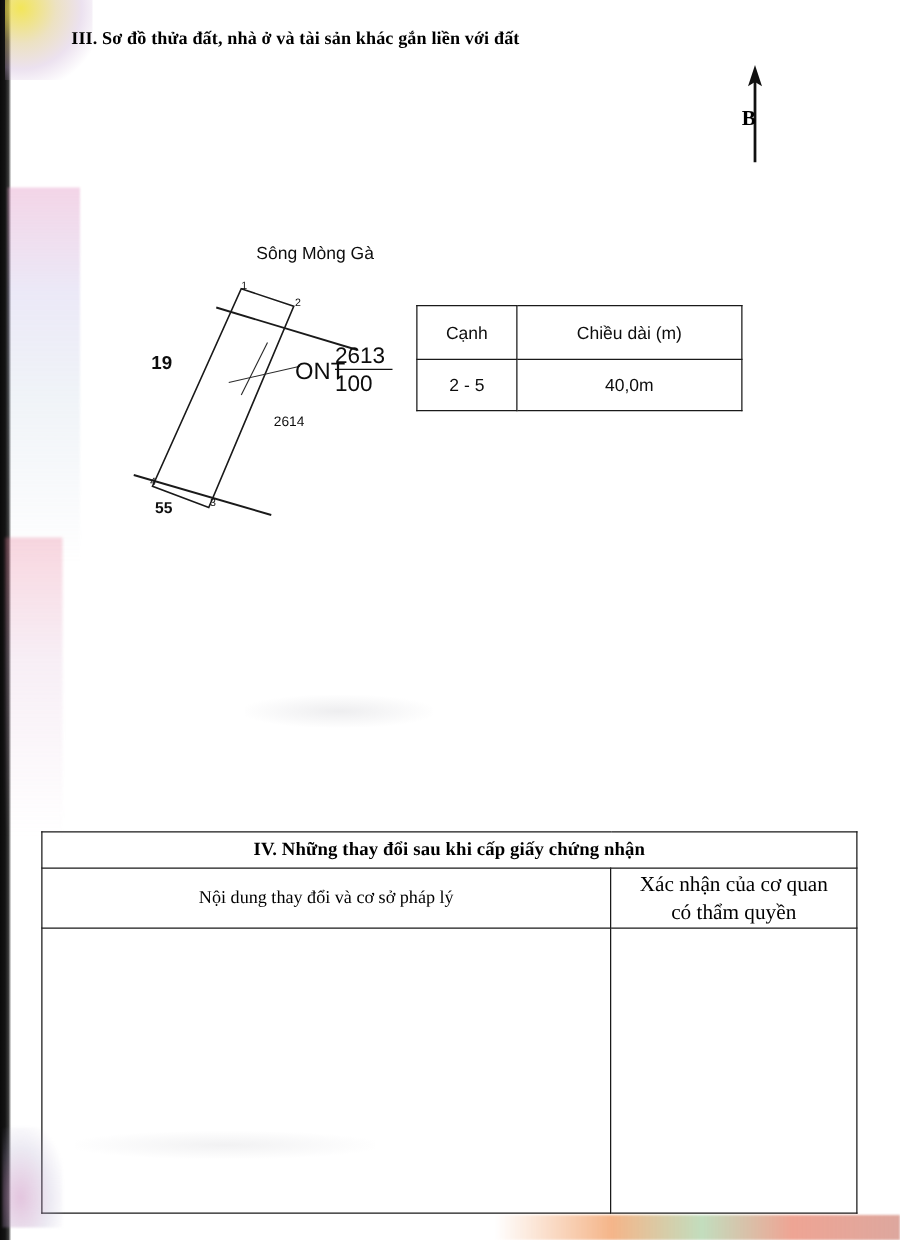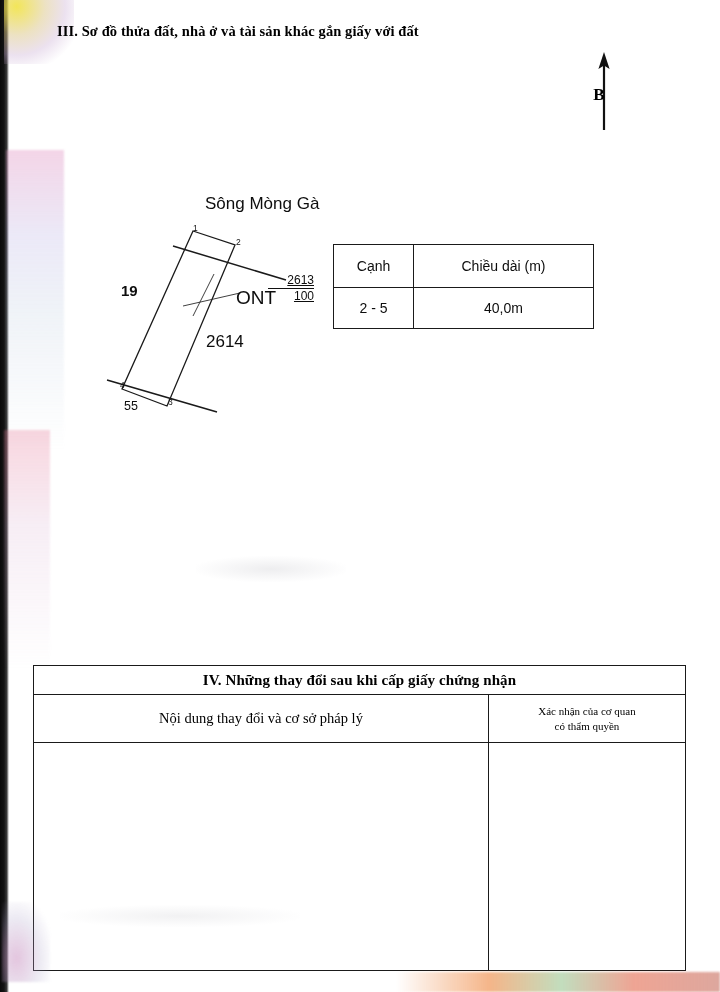--- a/index.html
+++ b/index.html
@@ -55,29 +55,29 @@
   #north-letter{
     position:absolute;left:587px;top:85px;width:24px;
     text-align:center;font-family:"Liberation Serif",serif;
     font-size:17px;font-weight:bold;color:#000;
   }
   
   #parcel-diagram{position:absolute;left:90px;top:190px;width:300px;height:250px;}
   .map-text{
     position:absolute;font-family:"Liberation Sans",sans-serif;color:#0d0d0d;
   }
-  #river-label{left:115px;top:4px;font-size:17px;text-align:right;}
+  #river-label{left:115px;top:4px;font-size:14px;text-align:right;}
   #neighbor-19{left:31px;top:92px;font-size:15px;font-weight:bold;}
-  #neighbor-55{left:34px;top:209px;font-size:12.5px;font-weight:normal;}
-  #parcel-2614{left:116px;top:142px;font-size:17px;}
+  #neighbor-55{left:34px;top:209px;font-size:12.5px;font-weight:bold;}
+  #parcel-2614{left:129px;top:142px;font-size:11px;}
   #ont-label{left:146px;top:97px;font-size:19px;}
   #ont-fraction{
     position:absolute;left:178px;top:84px;width:46px;
-    font-family:"Liberation Sans",sans-serif;font-size:12px;
-    text-align:right;color:#0d0d0d;line-height:1.12;text-decoration:underline;
+    font-family:"Liberation Sans",sans-serif;font-size:18px;
+    text-align:left;color:#0d0d0d;line-height:1.12;
   }
   #ont-fraction .num{display:block;}
   #ont-fraction .bar{display:block;border-top:1.2px solid #111;margin:1px 0 1px;}
   #ont-fraction .den{display:block;}
   .vertex-num{
     position:absolute;font-family:"Liberation Sans",sans-serif;
     font-size:8.5px;color:#111;
   }
   #v1{left:103px;top:33px;}
   #v2{left:146px;top:47px;}
@@ -107,36 +107,36 @@
   #section4-table td{border:1px solid #1a1a1a;color:#000;}
   #s4-title{
     height:26px;text-align:center;
     font-size:15px;font-weight:bold;letter-spacing:.1px;
   }
   #s4-col-content{
     width:452px;height:45px;text-align:center;
     font-size:14.5px;vertical-align:middle;
   }
   #s4-col-auth{
-    height:45px;text-align:center;font-size:11px;
+    height:45px;text-align:center;font-size:17px;
     vertical-align:middle;line-height:1.28;
   }
   #s4-body-left,#s4-body-right{height:225px;}
 </style>
 </head>
 <body>
 
 <div id="scan-edge-left"></div>
 <div id="scan-fringe-topleft"></div>
 <div id="scan-fringe-left-pink"></div>
 <div id="scan-fringe-left-mid"></div>
 <div id="scan-speck-a"></div>
 <div id="scan-speck-b"></div>
 
-<div id="section3-title">III. Sơ đồ thửa đất, nhà ở và tài sản khác gắn giấy với đất</div>
+<div id="section3-title">III. Sơ đồ thửa đất, nhà ở và tài sản khác gắn liền với đất</div>
 
 <svg id="north-arrow" viewBox="0 0 44 78">
   <line x1="22" y1="12" x2="22" y2="78" stroke="#111" stroke-width="2.2"></line>
   <polygon points="22,0 16.4,17 22,13.6 27.6,17" fill="#111"></polygon>
 </svg>
 <div id="north-letter">B</div>
 
 <div id="parcel-diagram">
   <svg width="300" height="250" viewBox="0 0 300 250">
 

